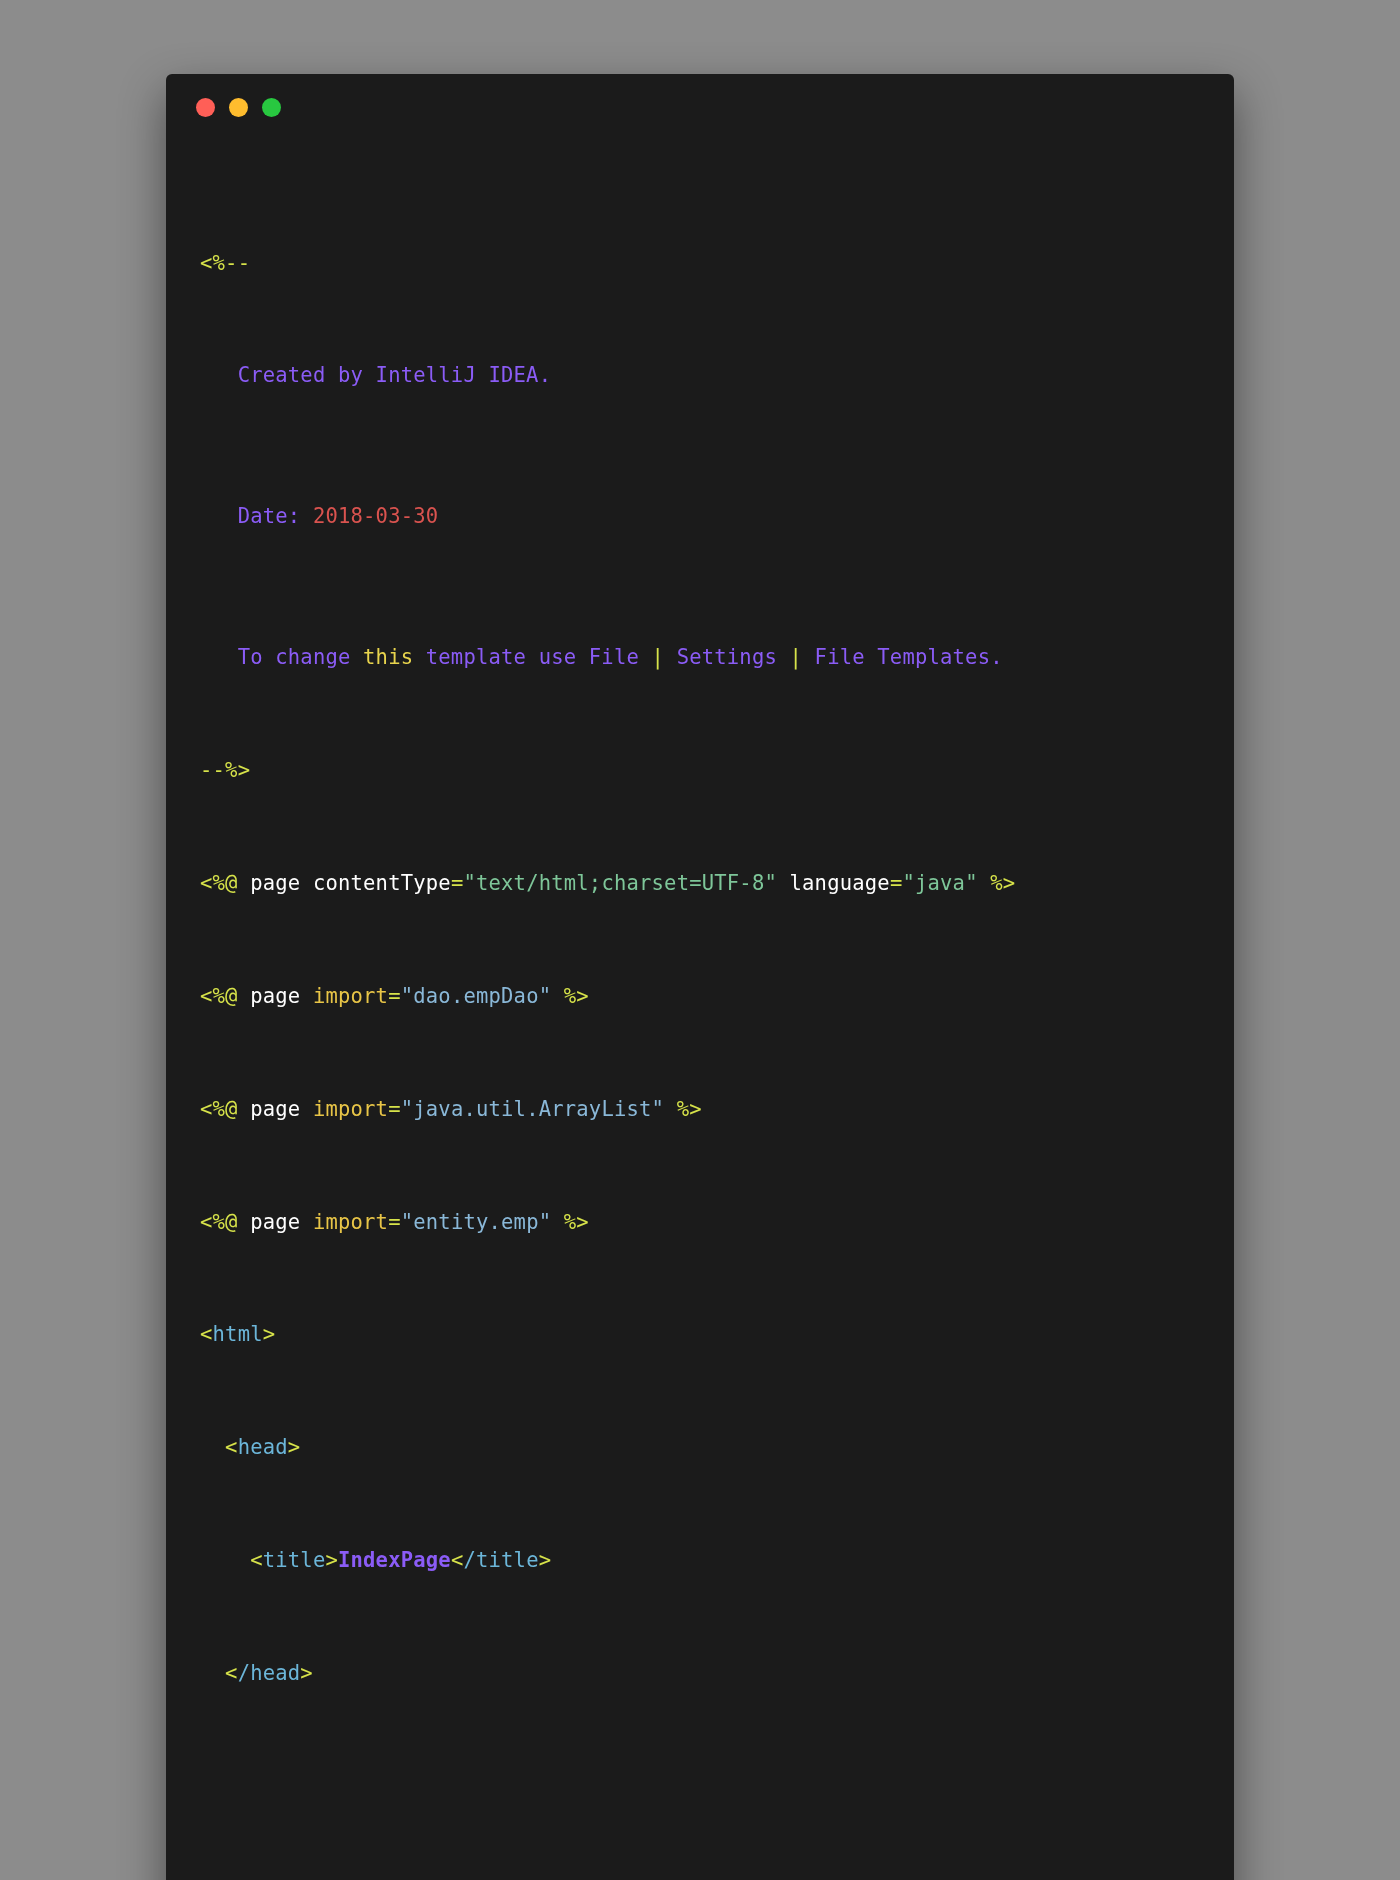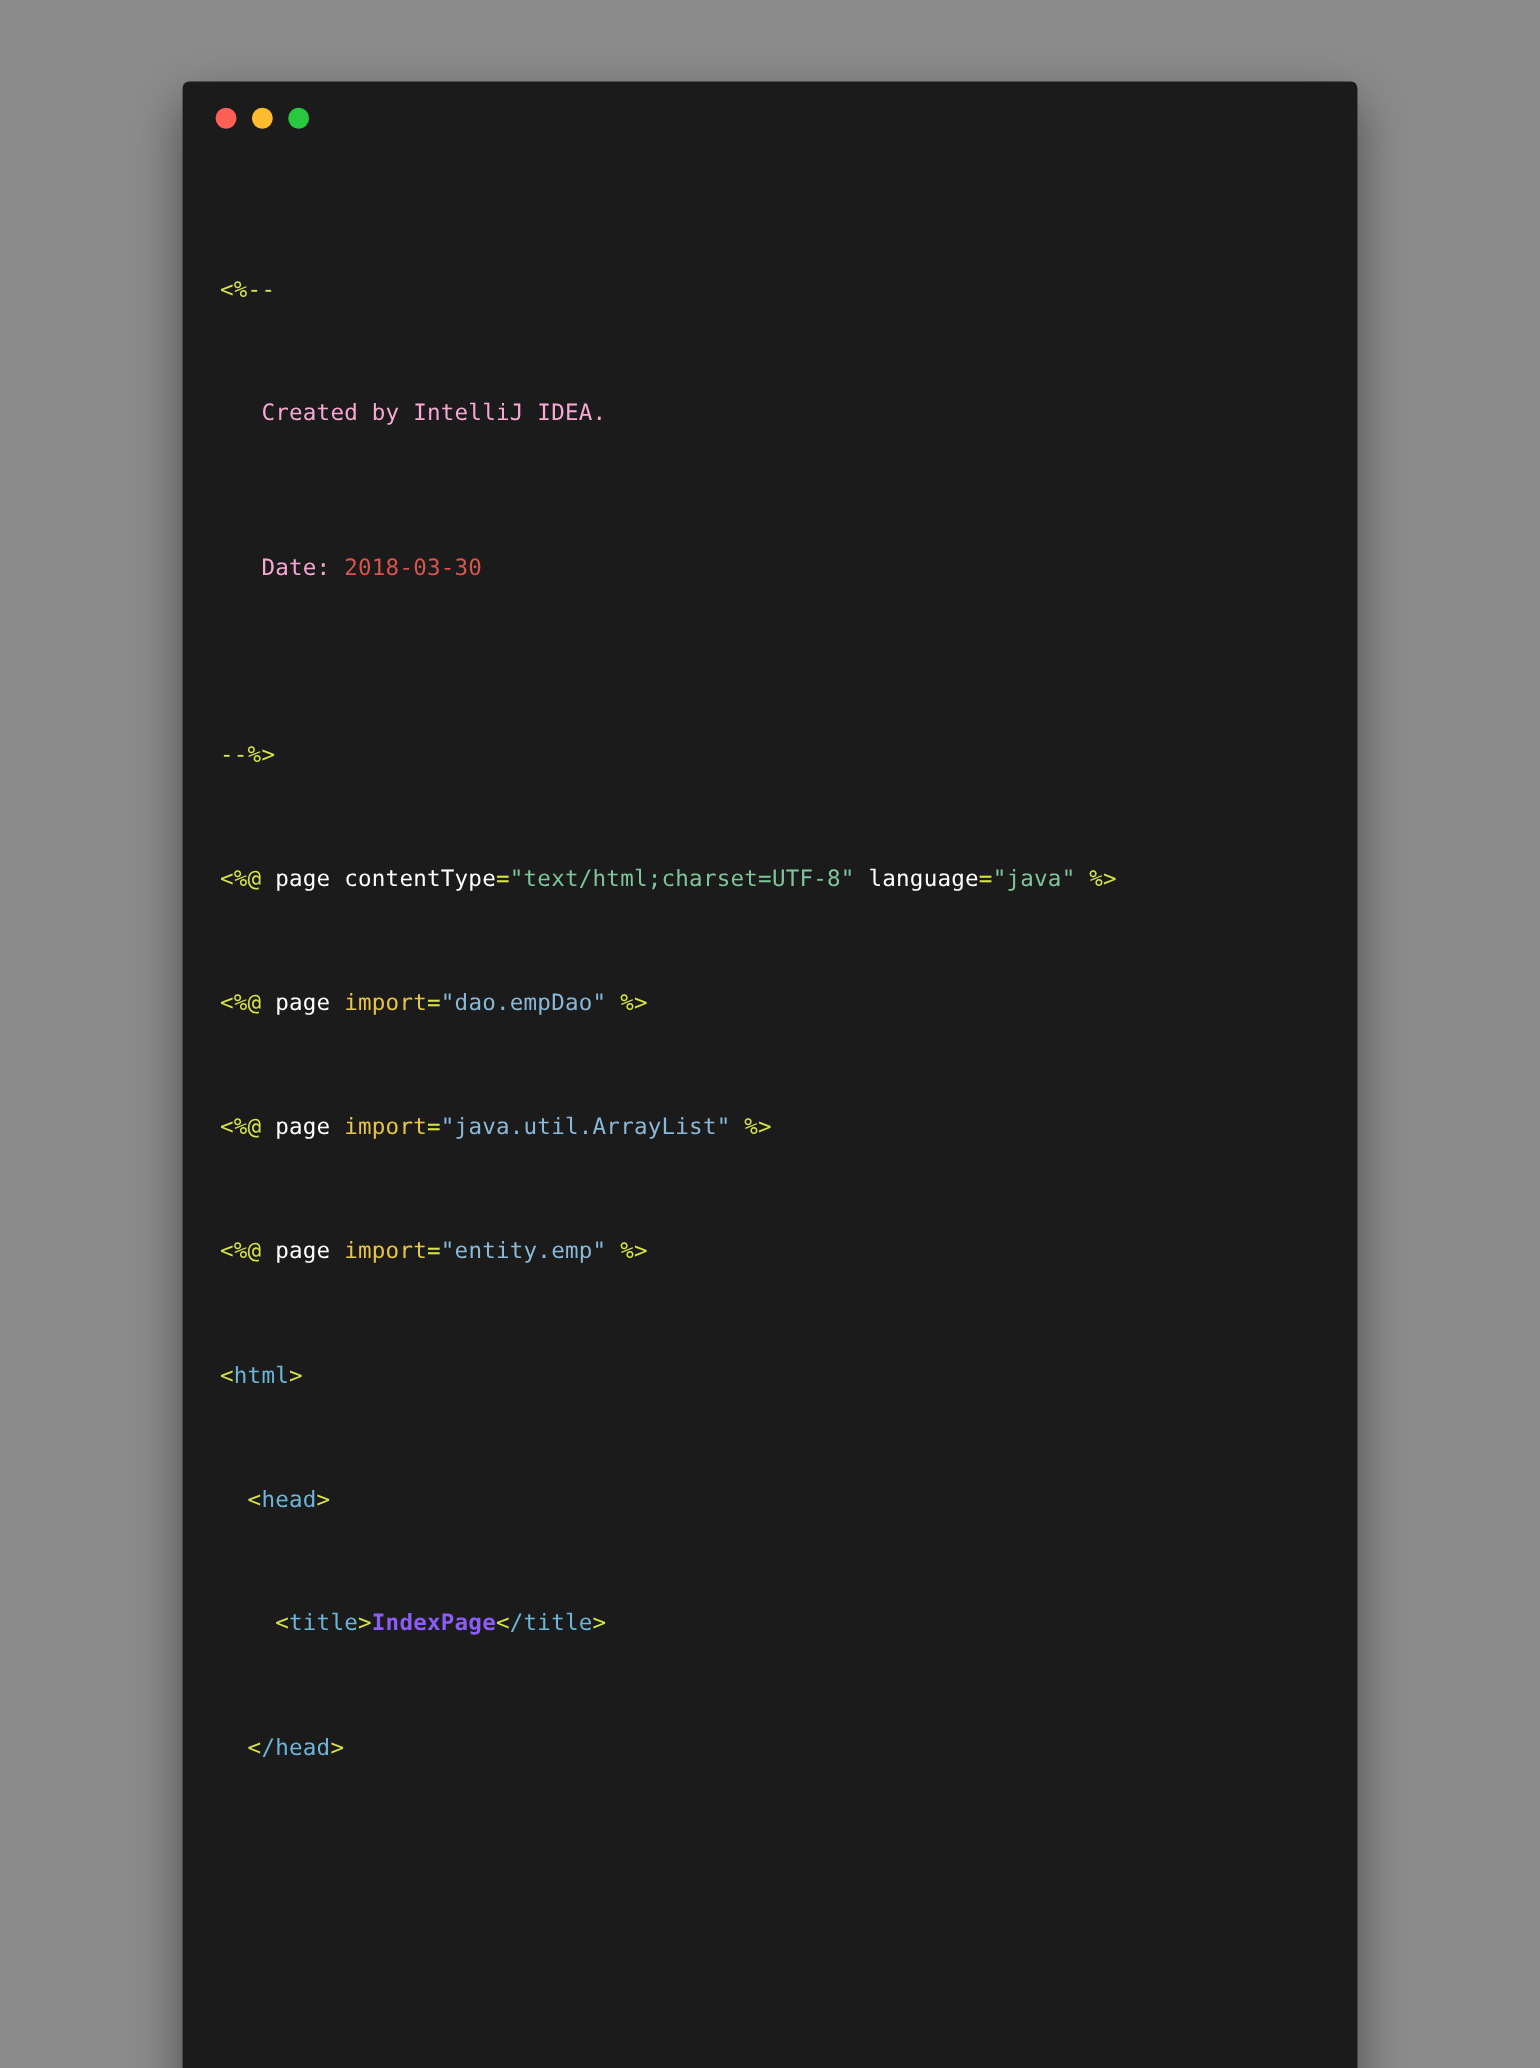--- a/index.html
+++ b/index.html
@@ -44,21 +44,21 @@
     font-size: 20.5px;
     line-height: 28.2px;
     white-space: pre;
     color: #a9b7c6;
     letter-spacing: 0.2px;
   }
   .ln { display: block; min-height: 28.2px; }
 
   
   .jsp     { color: #d7e34a; }  
-  .cmt     { color: #f9a8d4; }  
+  .cmt     { color: #8b5cf6; }  
   .cmtkw   { color: #e8d44d; }  
   .cmtpipe { color: #d7e34a; }
   .num     { color: #d9534f; }  
   .tagb    { color: #d7e34a; }  
   .tagn    { color: #6cb6d9; }  
   .txt     { color: #8b5cf6; font-weight: bold; }  
   .attr    { color: #ffffff; }  
   .attrk   { color: #e8c547; }  
   .eq      { color: #d7e34a; }
   .str     { color: #7ec699; }  
@@ -79,20 +79,21 @@
     <div class="code">
 
       <span class="ln"><span class="jsp">&lt;%--</span></span>
 
       <span class="ln">   <span class="cmt">Created by IntelliJ IDEA.</span></span>
 
 
       <span class="ln">   <span class="cmt">Date:</span> <span class="num">2018-03-30</span></span>
 
 
+      <span class="ln">   <span class="cmt">To change </span><span class="cmtkw">this</span><span class="cmt"> template use File </span><span class="cmtpipe">|</span><span class="cmt"> Settings </span><span class="cmtpipe">|</span><span class="cmt"> File Templates.</span></span>
 
       <span class="ln"><span class="jsp">--%&gt;</span></span>
 
       <span class="ln"><span class="jsp">&lt;%@</span> <span class="attr">page</span> <span class="attr">contentType</span><span class="eq">=</span><span class="str">"text/html;charset=UTF-8"</span> <span class="attr">language</span><span class="eq">=</span><span class="str">"java"</span> <span class="jsp">%&gt;</span></span>
 
       <span class="ln"><span class="jsp">&lt;%@</span> <span class="attr">page</span> <span class="attrk">import</span><span class="eq">=</span><span class="strb">"dao.empDao"</span> <span class="jsp">%&gt;</span></span>
 
       <span class="ln"><span class="jsp">&lt;%@</span> <span class="attr">page</span> <span class="attrk">import</span><span class="eq">=</span><span class="strb">"java.util.ArrayList"</span> <span class="jsp">%&gt;</span></span>
 
       <span class="ln"><span class="jsp">&lt;%@</span> <span class="attr">page</span> <span class="attrk">import</span><span class="eq">=</span><span class="strb">"entity.emp"</span> <span class="jsp">%&gt;</span></span>

